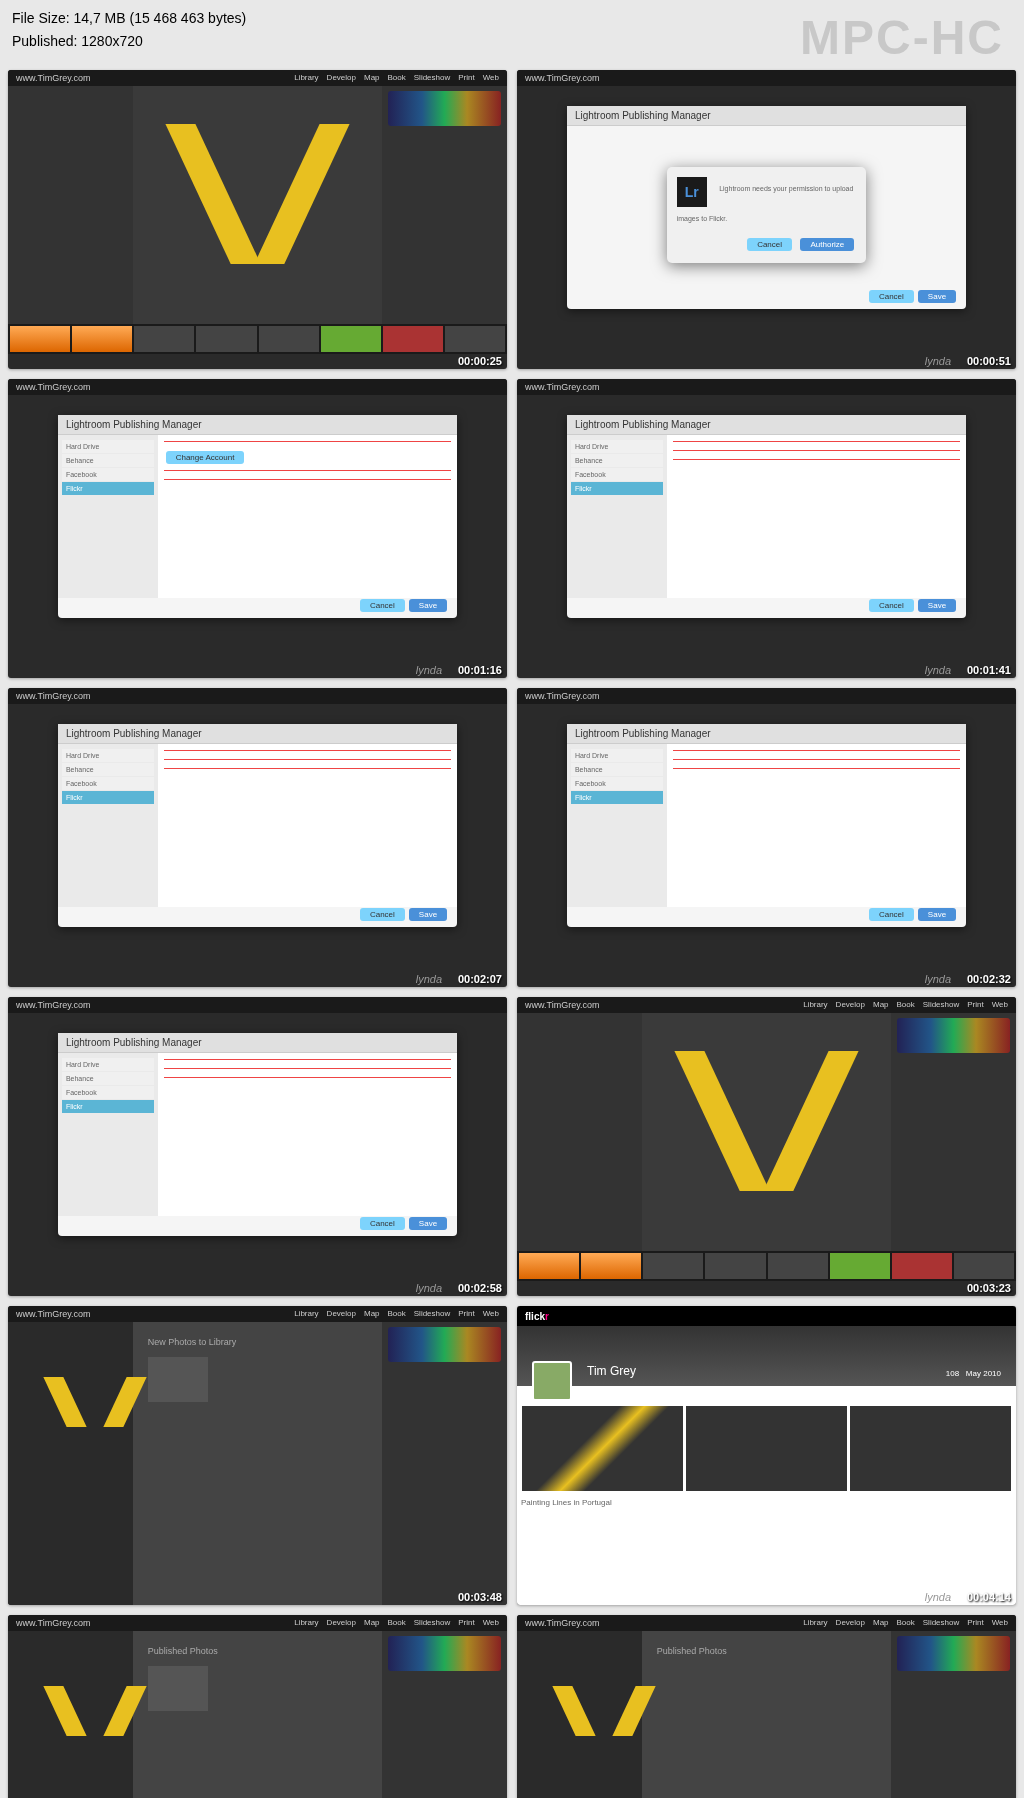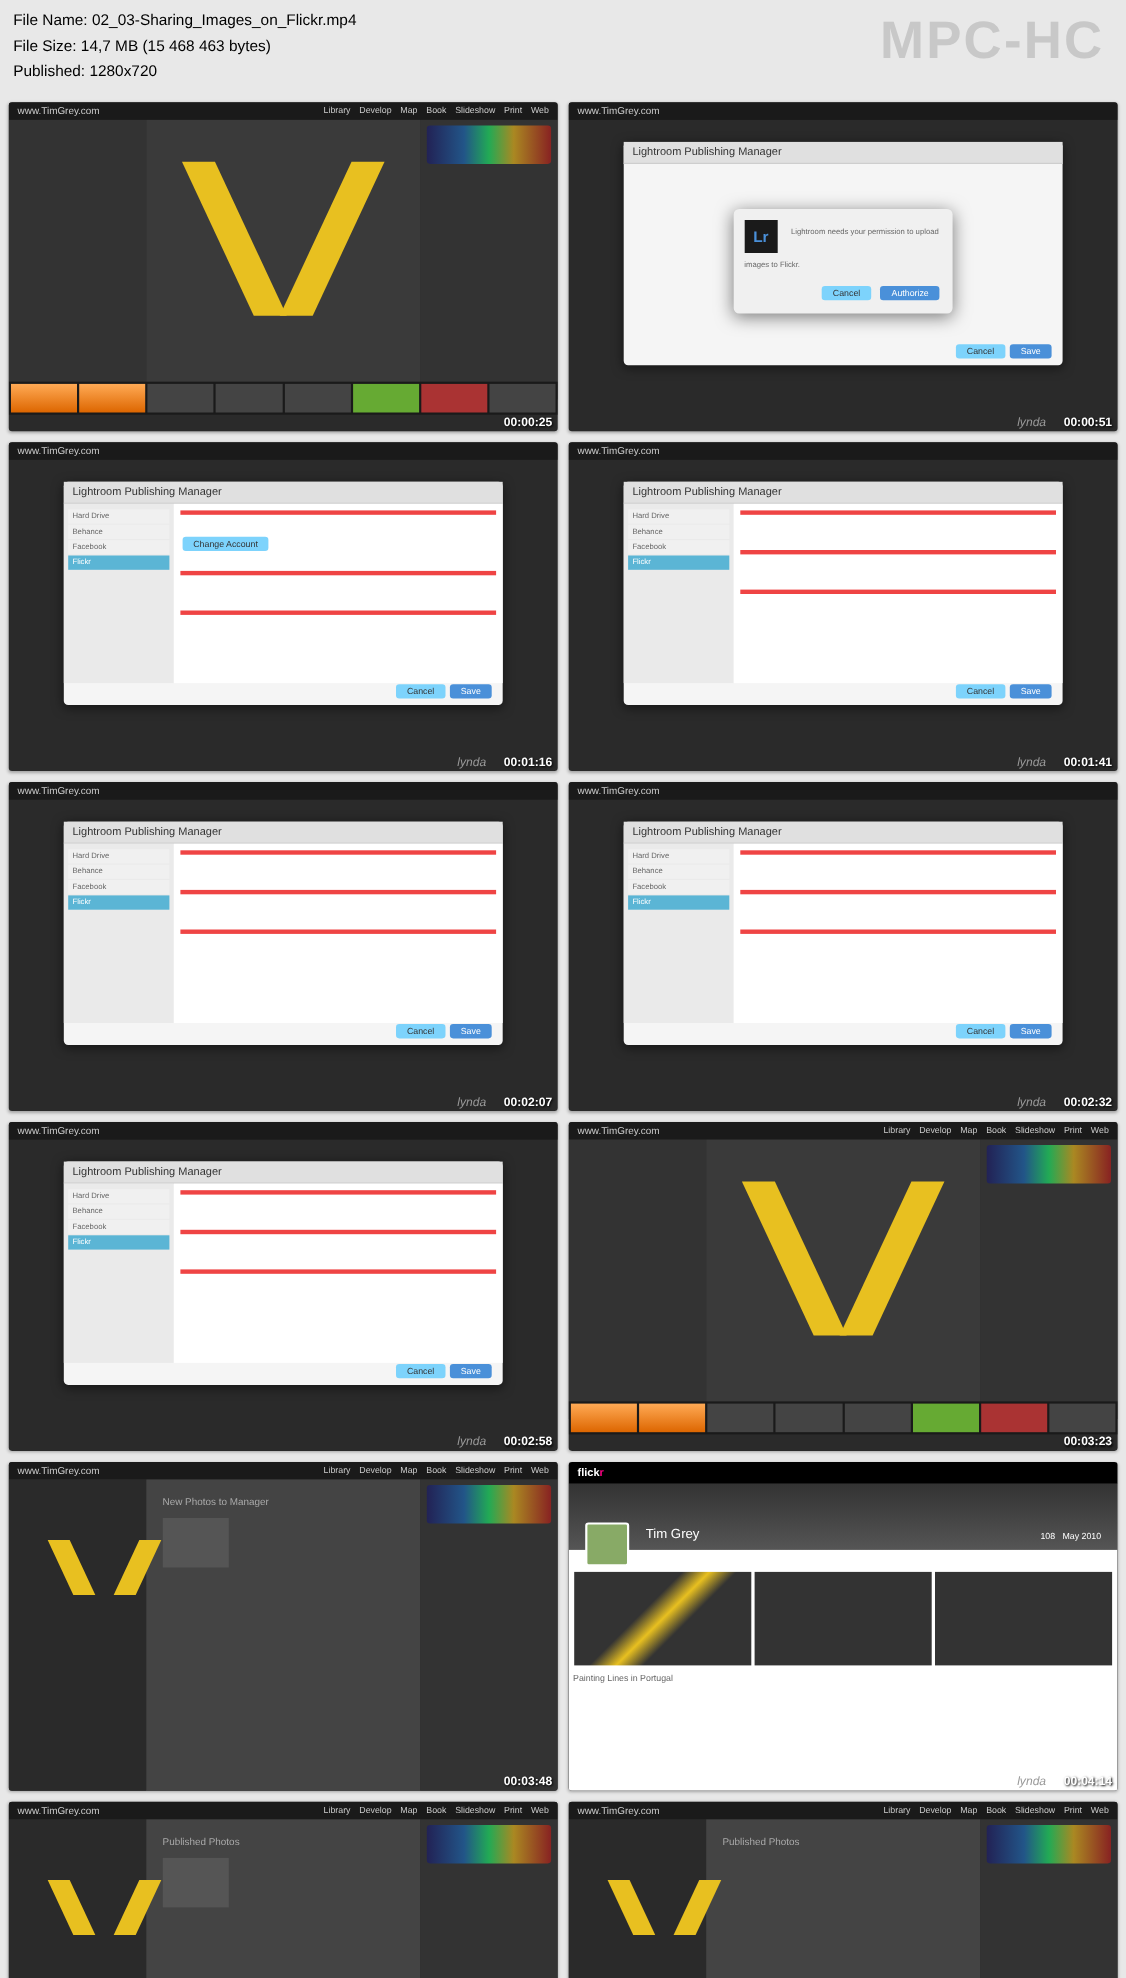--- a/index.html
+++ b/index.html
@@ -28,21 +28,21 @@
 .film-item.green { background: #6a3; }
 .timestamp { position: absolute; bottom: 2px; right: 5px; color: #fff; font-size: 11px; font-weight: bold; text-shadow: 1px 1px 2px #000; z-index: 10; }
 .lynda { position: absolute; bottom: 2px; right: 65px; color: #999; font-size: 11px; font-style: italic; }
 .dialog { position: absolute; top: 20px; left: 10%; width: 80%; height: 80%; background: #f5f5f5; border-radius: 4px; box-shadow: 0 2px 10px rgba(0,0,0,0.5); }
 .dialog-title { background: #e0e0e0; padding: 4px 8px; font-size: 10px; color: #333; border-bottom: 1px solid #ccc; }
 .dialog-body { display: flex; height: calc(100% - 40px); }
 .dialog-sidebar { width: 25%; background: #eaeaea; padding: 4px; }
 .side-item { padding: 3px 4px; margin: 1px 0; font-size: 7px; color: #666; background: #f0f0f0; }
 .side-item.active { background: #5bb5d5; color: #fff; }
 .dialog-content { flex: 1; padding: 6px; background: #fff; }
-.dialog-section { border-top: 4px solid #ef4444; padding: 16px 0; }
+.dialog-section { border-top: 1px solid #ef4444; padding: 4px 0; }
 .dialog-label { font-size: 7px; color: #666; }
 .dialog-btn { background: #4a90d9; color: #fff; border: none; padding: 2px 10px; font-size: 8px; border-radius: 3px; margin: 2px; }
 .dialog-btn.gray { background: #7dd3fc; color: #333; }
 .dialog-footer { position: absolute; bottom: 4px; right: 8px; }
 .small-dialog { position: absolute; top: 30%; left: 25%; width: 50%; background: #f0f0f0; border-radius: 5px; padding: 10px; box-shadow: 0 3px 15px rgba(0,0,0,0.5); }
 .lr-icon { width: 30px; height: 30px; background: #1a1a1a; display: inline-block; vertical-align: top; margin-right: 8px; color: #4a90d9; font-size: 14px; font-weight: bold; text-align: center; line-height: 30px; }
 .flickr-page { background: #fff; height: 100%; }
 .flickr-header { background: #000; height: 20px; display: flex; align-items: center; padding: 0 8px; }
 .flickr-logo { color: #fff; font-size: 10px; font-weight: bold; }
 .flickr-logo .p { color: #ff0084; }
@@ -57,21 +57,20 @@
 .pub-sidebar { width: 25%; background: #2a2a2a; }
 .pub-main { flex: 1; background: #444; padding: 10px; }
 .pub-thumb { width: 60px; height: 45px; background: #555; margin: 5px; }
 .pub-title { color: #aaa; font-size: 9px; padding: 5px; }
 </style>
 </head>
 <body>
 
 <div class="header">
   <div class="file-info">
-    <div><span>File Name:</span> <span>02_03-Sharing_Images_on_Flickr.mp4</span></div>
     <div><span>File Size:</span> <span>14,7 MB (15 468 463 bytes)</span></div>
     <div><span>Published:</span> <span>1280x720</span></div>
   </div>
   <div class="watermark">MPC-HC</div>
 </div>
 
 <div class="thumbnails">
 
   <div class="thumb">
     <div class="thumb-header">
@@ -311,21 +310,21 @@
           <span>Slideshow</span>
           <span>Print</span>
           <span>Web</span>
         </div>
     </div>
     <div class="published-view">
       <div class="pub-sidebar">
           <div class="yellow-v" style="position:relative;width:80%;height:50px;margin:10px auto;"></div>
         </div>
       <div class="pub-main">
-        <div class="pub-title">New Photos to Manager</div>
+        <div class="pub-title">New Photos to Library</div>
         <div class="pub-thumb"></div>
       </div>
       <div class="thumb-right" style="width:25%">
           <div class="histogram"></div>
         </div>
     </div>
     <span class="timestamp">00:03:48</span>
   </div>
 
   <div class="thumb">

